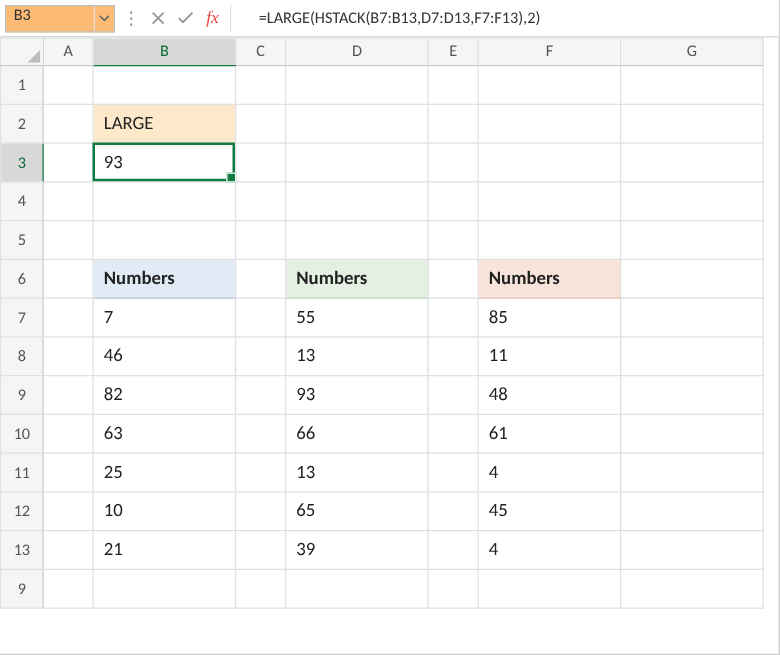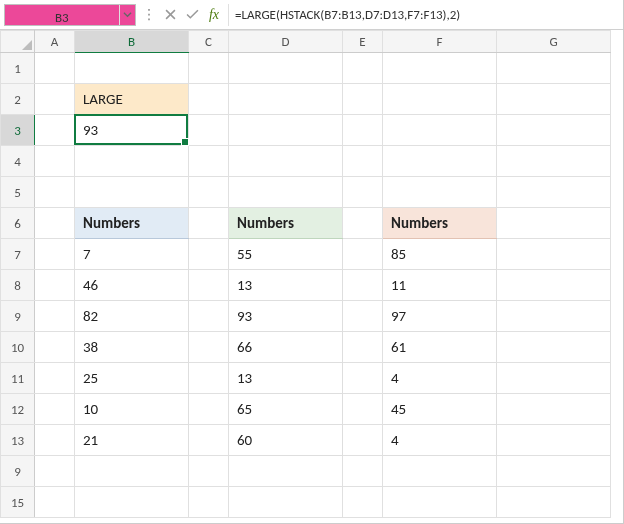--- a/index.html
+++ b/index.html
@@ -19,26 +19,25 @@
   .fbar {
     display: flex;
     align-items: center;
     height: 30px;
     border-bottom: 1px solid #d0d0d0;
     background: #fff;
     font-size: 13px;
   }
   .namebox-wrap {
     display: flex;
-    align-items: flex-end;
+    align-items: flex-start;
     border: 1px solid #c0c0c0;
     height: 22px;
     margin-left: 4px;
-    background: #ec4899;
-    padding-left: 44px;
+    background: #fdba74;
   }
   .namebox {
     width: 70px;
     padding: 0 6px;
     font-size: 13px;
     color: #333;
   }
   .nb-drop {
     width: 16px;
     display: flex;
@@ -66,25 +65,25 @@
     display: flex;
     align-items: center;
     justify-content: center;
     color: #888;
     font-size: 13px;
   }
   .fx-label {
     font-style: italic;
     font-family: "Times New Roman", serif;
     font-size: 14px;
-    color: #4d7c0f;
+    color: #ef4444;
   }
   .formula-input {
     flex: 1;
-    padding: 0 6px;
+    padding: 0 22px;
     color: #333;
     font-size: 13px;
     border-left: 1px solid #e0e0e0;
     height: 22px;
     line-height: 22px;
   }
 
   
   .grid {
     position: relative;
@@ -308,27 +307,27 @@
     <td class="cell tbl-body">11</td>
     <td class="cell"></td>
   </tr>
   <tr>
           <th class="rowhdr">9</th>
     <td class="cell"></td>
     <td class="cell tbl-body">82</td>
     <td class="cell"></td>
     <td class="cell tbl-body">93</td>
     <td class="cell"></td>
-    <td class="cell tbl-body">97</td>
+    <td class="cell tbl-body">48</td>
     <td class="cell"></td>
   </tr>
   <tr>
           <th class="rowhdr">10</th>
     <td class="cell"></td>
-    <td class="cell tbl-body">38</td>
+    <td class="cell tbl-body">63</td>
     <td class="cell"></td>
     <td class="cell tbl-body">66</td>
     <td class="cell"></td>
     <td class="cell tbl-body">61</td>
     <td class="cell"></td>
   </tr>
   <tr>
           <th class="rowhdr">11</th>
     <td class="cell"></td>
     <td class="cell tbl-body">25</td>
@@ -346,44 +345,34 @@
     <td class="cell tbl-body">65</td>
     <td class="cell"></td>
     <td class="cell tbl-body">45</td>
     <td class="cell"></td>
   </tr>
   <tr>
           <th class="rowhdr">13</th>
     <td class="cell"></td>
     <td class="cell tbl-body">21</td>
     <td class="cell"></td>
-    <td class="cell tbl-body">60</td>
+    <td class="cell tbl-body">39</td>
     <td class="cell"></td>
     <td class="cell tbl-body">4</td>
     <td class="cell"></td>
   </tr>
 
   <tr>
           <th class="rowhdr">9</th>
     <td class="cell"></td>
           <td class="cell"></td>
           <td class="cell"></td>
           <td class="cell"></td>
           <td class="cell"></td>
           <td class="cell"></td>
           <td class="cell"></td>
   </tr>
 
-  <tr>
-          <th class="rowhdr">15</th>
-    <td class="cell"></td>
-          <td class="cell"></td>
-          <td class="cell"></td>
-          <td class="cell"></td>
-          <td class="cell"></td>
-          <td class="cell"></td>
-          <td class="cell"></td>
-  </tr>
 </tbody>
     </table>
 
 <div class="selection" id="selBox" style="left: 73.5px; top: 83.5px; width: 114px; height: 31px;"></div>
 </div>
 
 </body></html>

